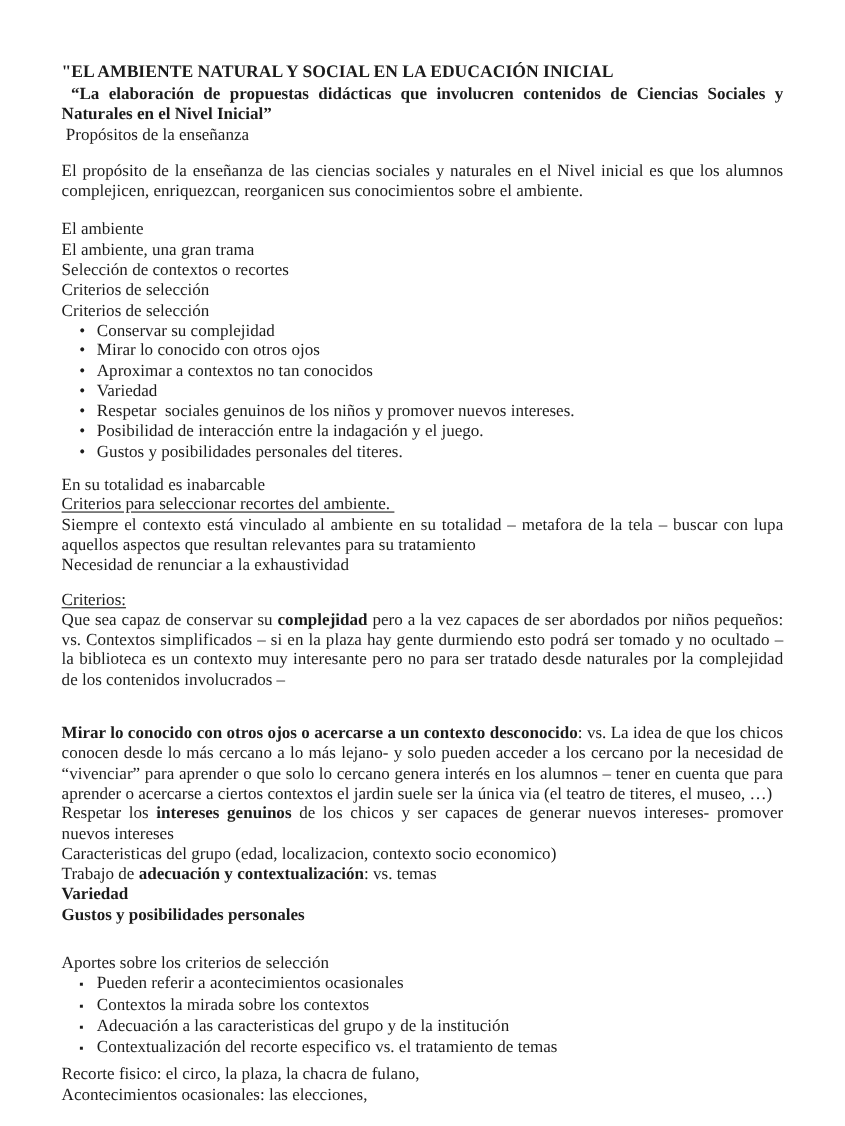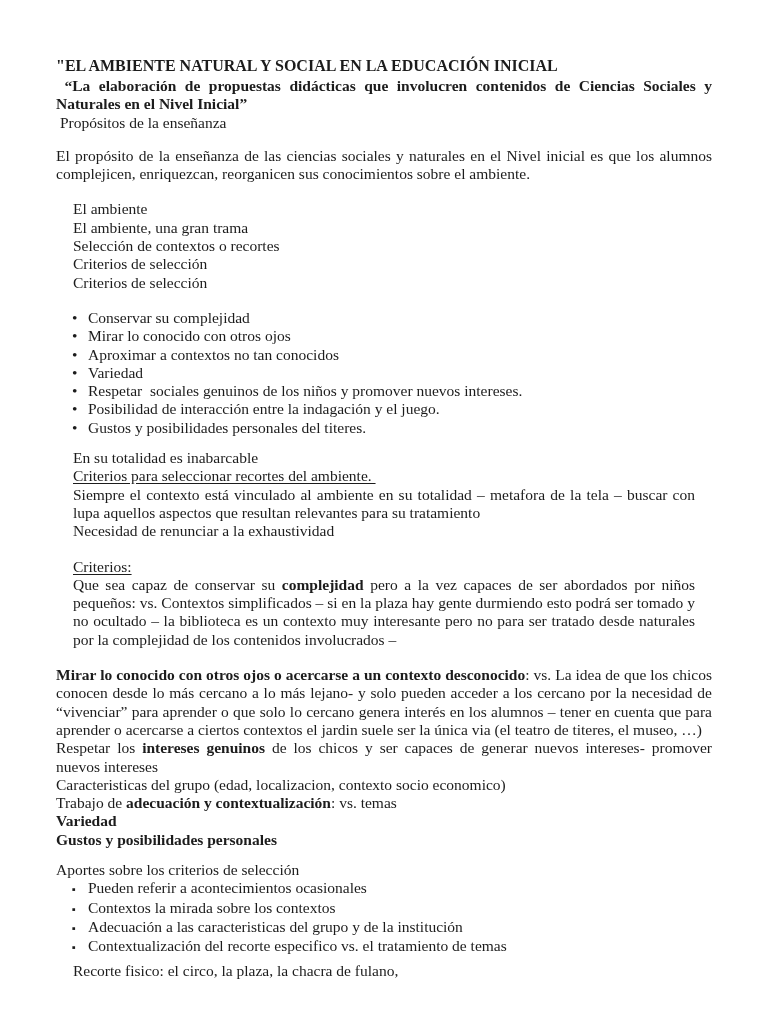--- a/index.html
+++ b/index.html
@@ -9,28 +9,28 @@
     background:#ffffff; color:#1c1c1c;
     font-family:"Liberation Serif","DejaVu Serif",serif;
     font-size:15.5px; line-height:18.3px;
     padding:55px 56px 0 56px;
   }
   [data-bind] { white-space:pre-wrap; }
   .bold { font-weight:bold; }
   .justify { text-align:justify; }
   .underline { text-decoration:underline; text-underline-offset:2px; }
   .title { font-size:16px; line-height:22px; font-weight:bold; }
-  .block { margin:17px; }
+  .block { margin:0; }
   .line, .para { margin:0; }
   .mt-para   { margin-top:15px; }
   .mt-amb    { margin-top:17px; }
   .mt-total  { margin-top:12px; }
   .mt-crit   { margin-top:13px; }
-  .mt-mirar  { margin-top:10px; }
-  .mt-aportes{ margin-top:12px; }
+  .mt-mirar  { margin-top:30px; }
+  .mt-aportes{ margin-top:26px; }
   .mt-recorte{ margin-top:6px; }
   ul.bullets { list-style:none; margin:0; padding:0; }
   ul.bullets li { display:flex; align-items:baseline; }
   .bullet-marker {
     flex:none; width:16px; margin-left:16px; text-align:left;
   }
   .square .bullet-marker { font-size:11px; }
   .li-text { flex:1; }
 </style>
 </head>
@@ -124,15 +124,16 @@
       <span class="li-text" data-bind="doc.bullets_aportes.2">Adecuación a las caracteristicas del grupo y de la institución</span>
     </li>
     <li>
       <span class="bullet-marker" data-bind="icons.bullet_square">▪</span>
       <span class="li-text" data-bind="doc.bullets_aportes.3">Contextualización del recorte especifico vs. el tratamiento de temas</span>
     </li>
   </ul>
 
   <div class="block mt-recorte">
     <div class="line" data-bind="doc.recorte_fisico">Recorte fisico: el circo, la plaza, la chacra de fulano,</div>
+    <div class="line" data-bind="doc.acontecimientos">Acontecimientos ocasionales: las elecciones,</div>
   </div>
 
 </div>
 
 </body></html>

